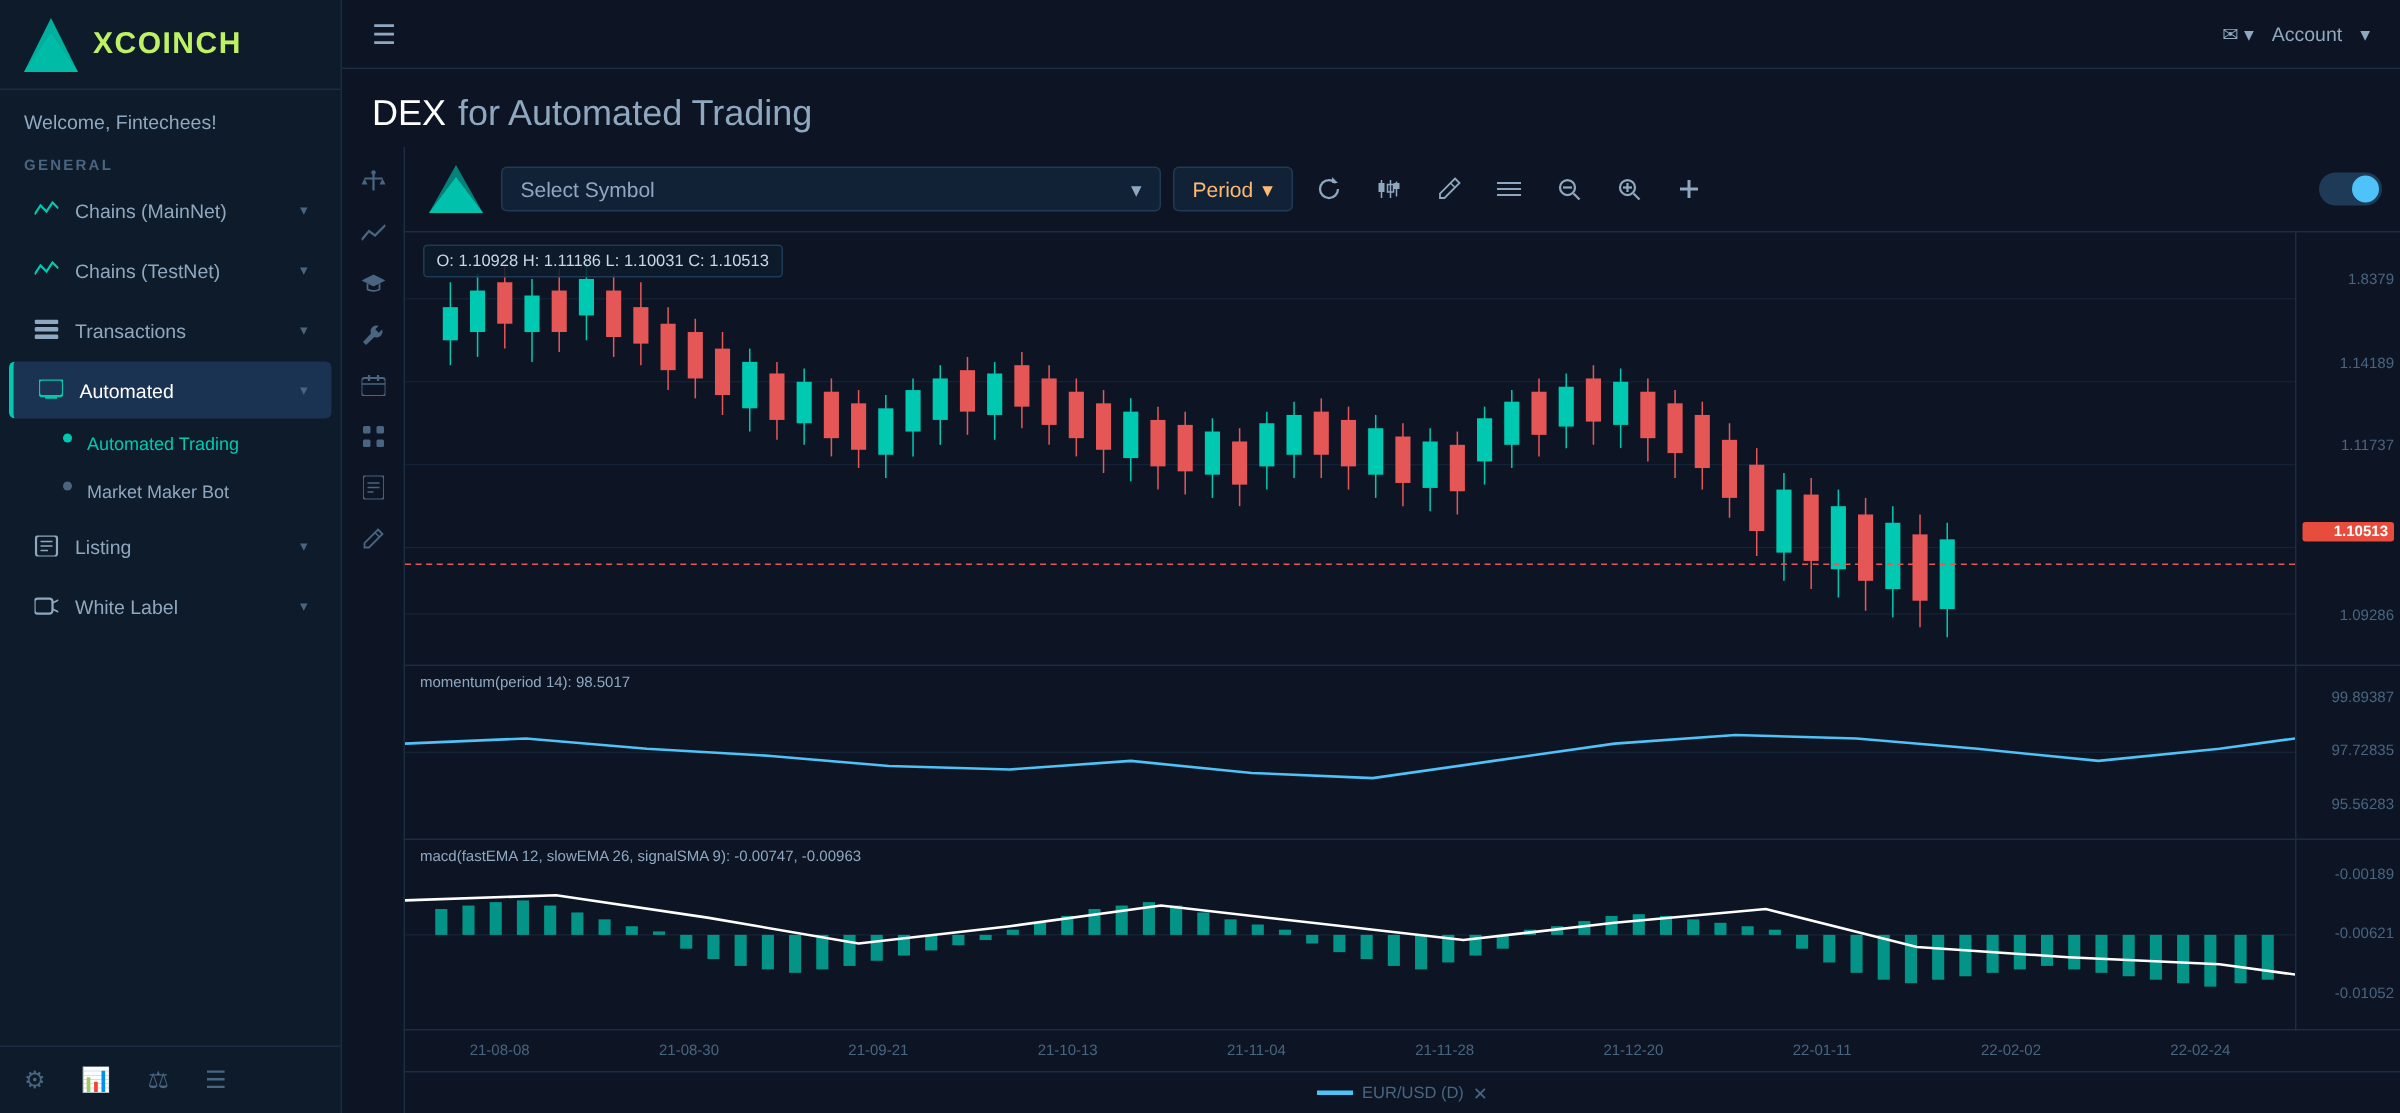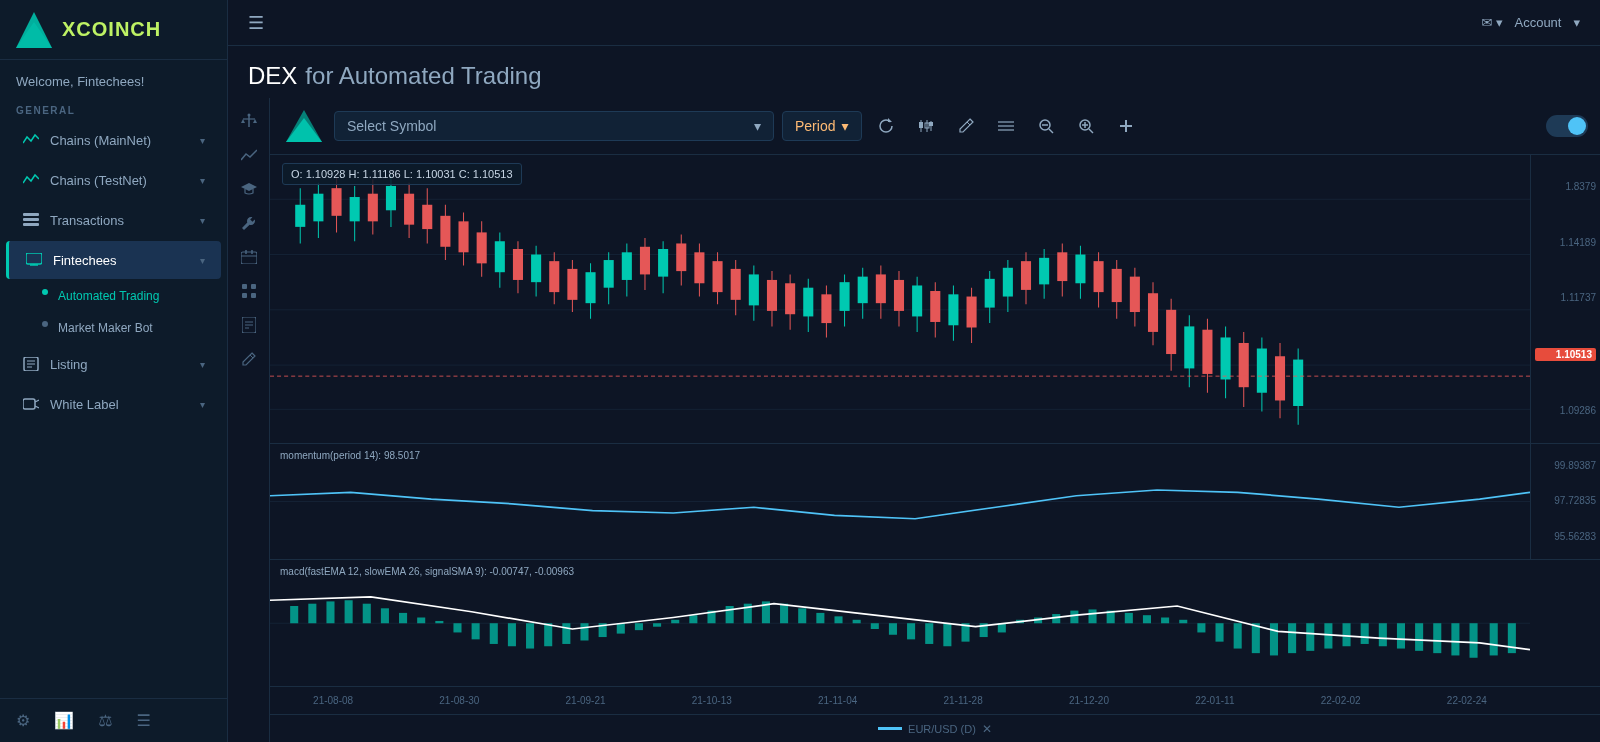--- a/index.html
+++ b/index.html
@@ -397,21 +397,21 @@
 
   <div class="nav-item active">
     <div class="nav-item-left">
       <span class="nav-icon">
         <svg width="16" height="14" viewBox="0 0 16 14">
           <rect x="0" y="0" width="16" height="11" rx="2" fill="none" stroke="#00c9b1" stroke-width="1.5"></rect>
           <line x1="4" y1="12" x2="12" y2="12" stroke="#00c9b1" stroke-width="1.5"></line>
           <line x1="8" y1="11" x2="8" y2="12" stroke="#00c9b1" stroke-width="1.5"></line>
         </svg>
       </span>
-      <span>Fintechees</span>
+      <span>Automated</span>
     </div>
     <span class="chevron">▾</span>
   </div>
 
   <div class="sub-item active">
     <span class="sub-dot active-dot"></span>
     <span>Automated Trading</span>
   </div>
   <div class="sub-item">
     <span class="sub-dot"></span>
@@ -766,20 +766,25 @@
             <div class="y-label">95.56283</div>
           </div>
           <svg class="chart-svg" viewBox="0 0 1250 100" preserveAspectRatio="none">
             <line x1="0" y1="50" x2="1250" y2="50" stroke="#1a2d42" stroke-width="0.5"></line>
             <polyline points="0,45 80,42 160,48 240,52 320,58 400,60 480,55 560,62 640,65 720,55 800,45 880,40 960,42 1040,48 1120,55 1200,48 1250,42" fill="none" stroke="#4fc3f7" stroke-width="1.5"></polyline>
           </svg>
         </div>
 
         <div class="macd-chart" style="flex:2.2; position:relative;">
           <div class="indicator-label">macd(fastEMA 12, slowEMA 26, signalSMA 9): -0.00747, -0.00963</div>
+          <div style="position:absolute; right:0; top:0; bottom:0; width:70px; display:flex; flex-direction:column; justify-content:space-around; padding:4px; font-size:10px; color:#4a6580; border-left:1px solid #1a2d42;">
+            <div class="y-label">-0.00189</div>
+            <div class="y-label">-0.00621</div>
+            <div class="y-label">-0.01052</div>
+          </div>
           <svg class="chart-svg" viewBox="0 0 1250 110" preserveAspectRatio="none">
 
             <line x1="0" y1="55" x2="1250" y2="55" stroke="#1a2d42" stroke-width="0.5"></line>
 
             <rect x="20" y="40" width="8" height="15" fill="#00c9b1" opacity="0.7"></rect>
             <rect x="38" y="38" width="8" height="17" fill="#00c9b1" opacity="0.7"></rect>
             <rect x="56" y="36" width="8" height="19" fill="#00c9b1" opacity="0.7"></rect>
             <rect x="74" y="35" width="8" height="20" fill="#00c9b1" opacity="0.7"></rect>
             <rect x="92" y="38" width="8" height="17" fill="#00c9b1" opacity="0.7"></rect>
             <rect x="110" y="42" width="8" height="13" fill="#00c9b1" opacity="0.7"></rect>

